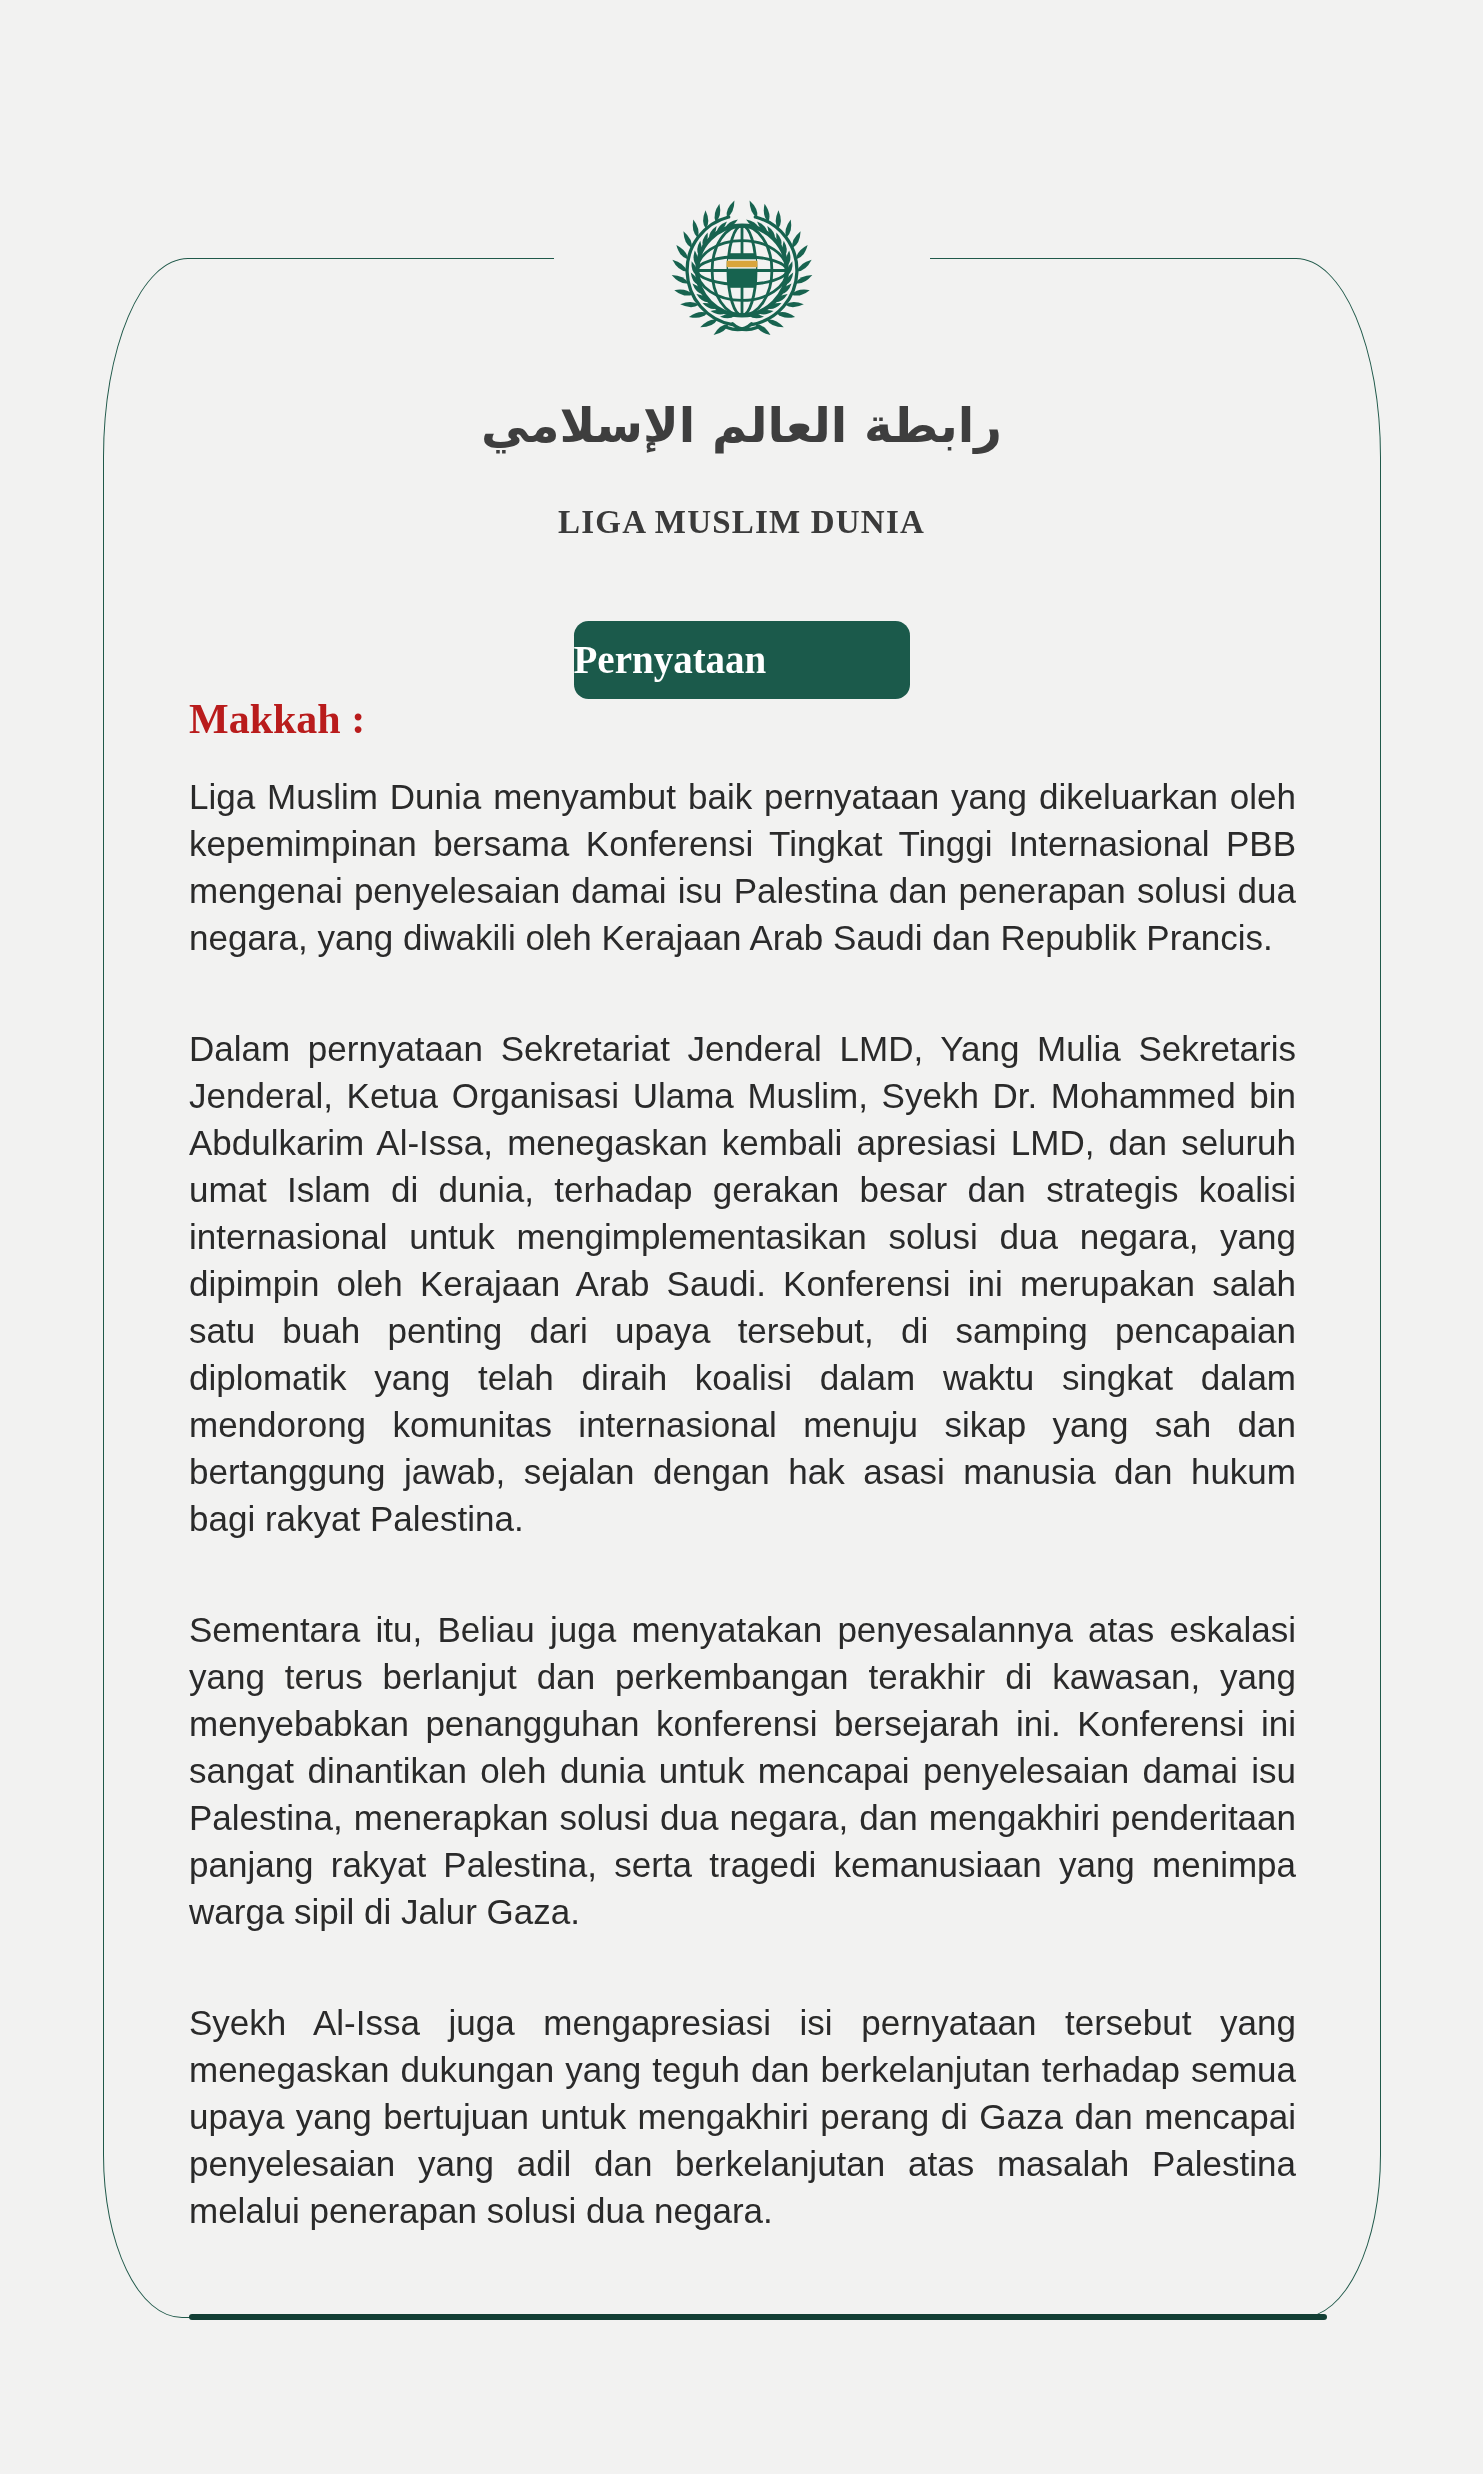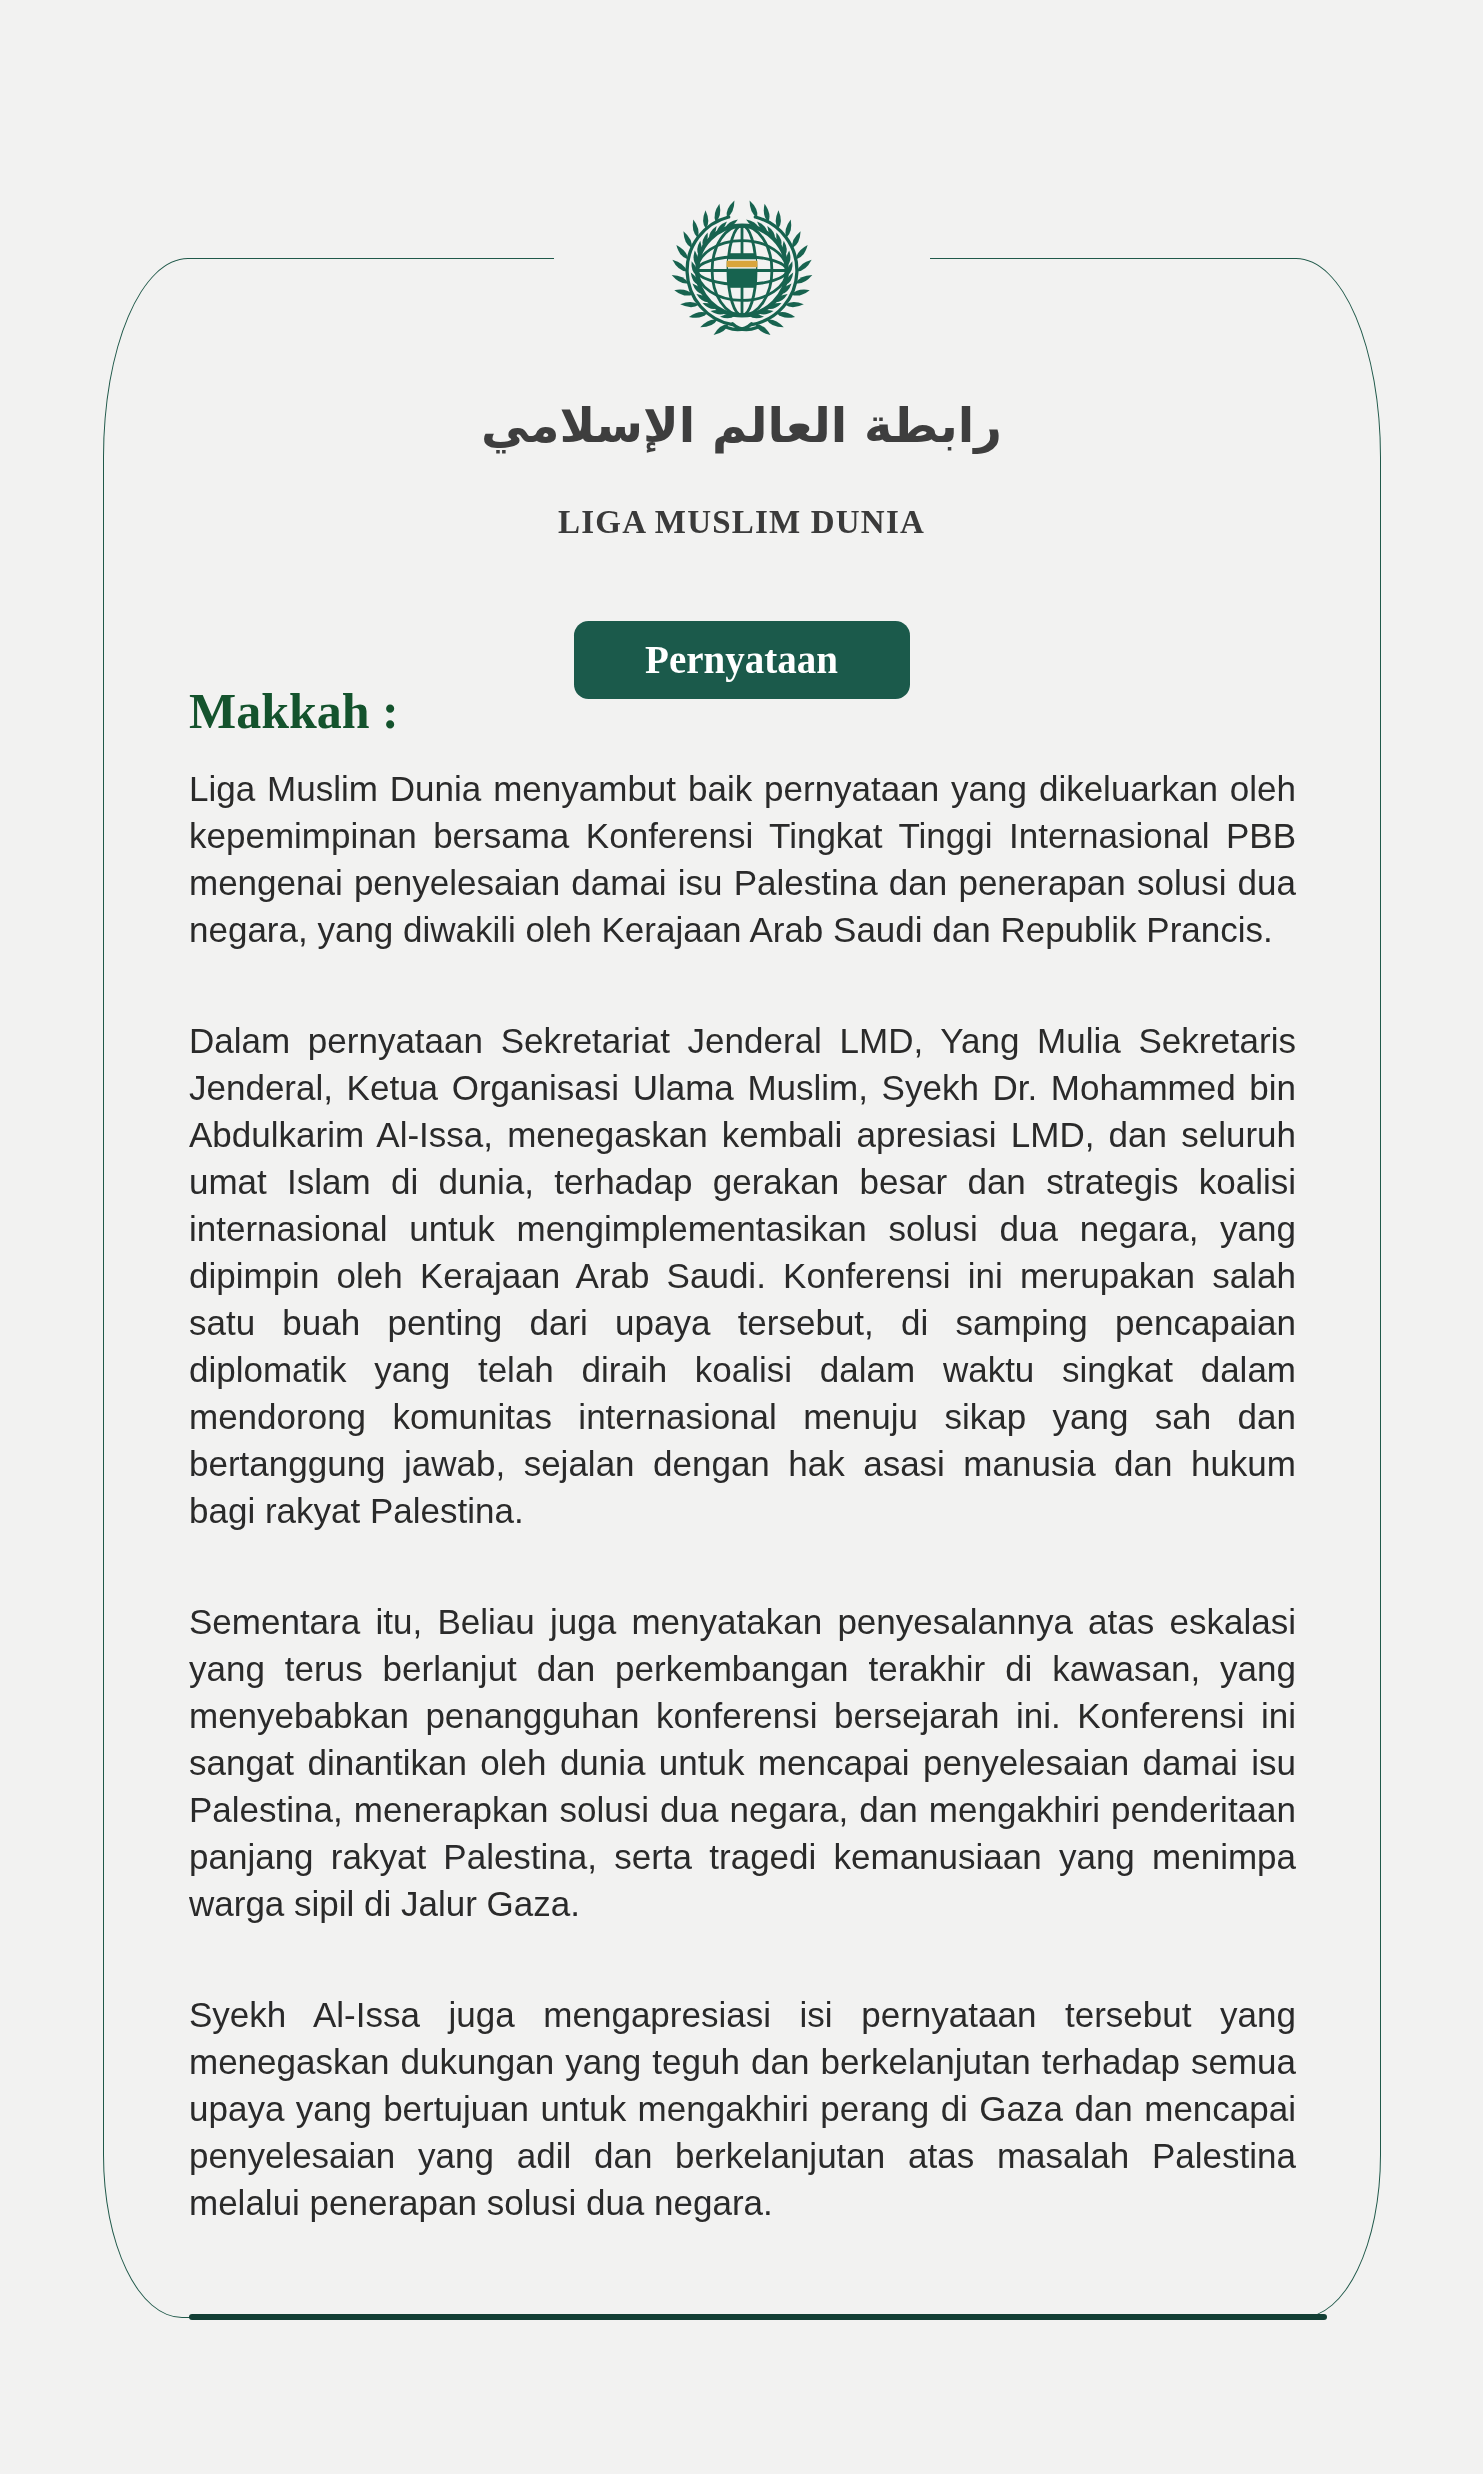--- a/index.html
+++ b/index.html
@@ -35,32 +35,32 @@
     font-size:48px;line-height:77px;color:#3e3e3e;
     white-space:nowrap;direction:rtl;margin-top:1.2px;
   }
   .org{
     font-family:Liberation Serif, serif;font-weight:bold;
     font-size:33px;line-height:36px;letter-spacing:1.2px;color:#3a3a3a;
     white-space:nowrap;margin-top:2.4px;
   }
   .badge{
     margin-top:44px;width:336px;box-sizing:border-box;
-    background:#1b5a4b;border-radius:14.5px;padding:15.7px 0;text-align:center;
+    background:#1b5a4b;border-radius:14.5px;padding:15.7px 0;text-align:left;
   }
   .badge span{
     font-family:"Liberation Serif",serif;font-weight:bold;
     font-size:39px;line-height:47px;color:#ffffff;
   }
 
   .content{position:absolute;left:189px;top:682px;width:1107px;z-index:2;}
   .content h2{
-    margin:4px 0 28px 0;
+    margin:12px 0 28px 0;
     font-family:"Liberation Serif",serif;font-weight:bold;
-    font-size:50px;line-height:51px;color:#14532d;
+    font-size:42px;line-height:51px;color:#b91c1c;
   }
   .content p{
     margin:0 0 64px 0;
     font-size:35px;line-height:47px;
     text-align:justify;text-align-last:left;
     color:#2a2a2a;
   }
   .content p:last-child{margin-bottom:14px;}
 </style>
 </head>

